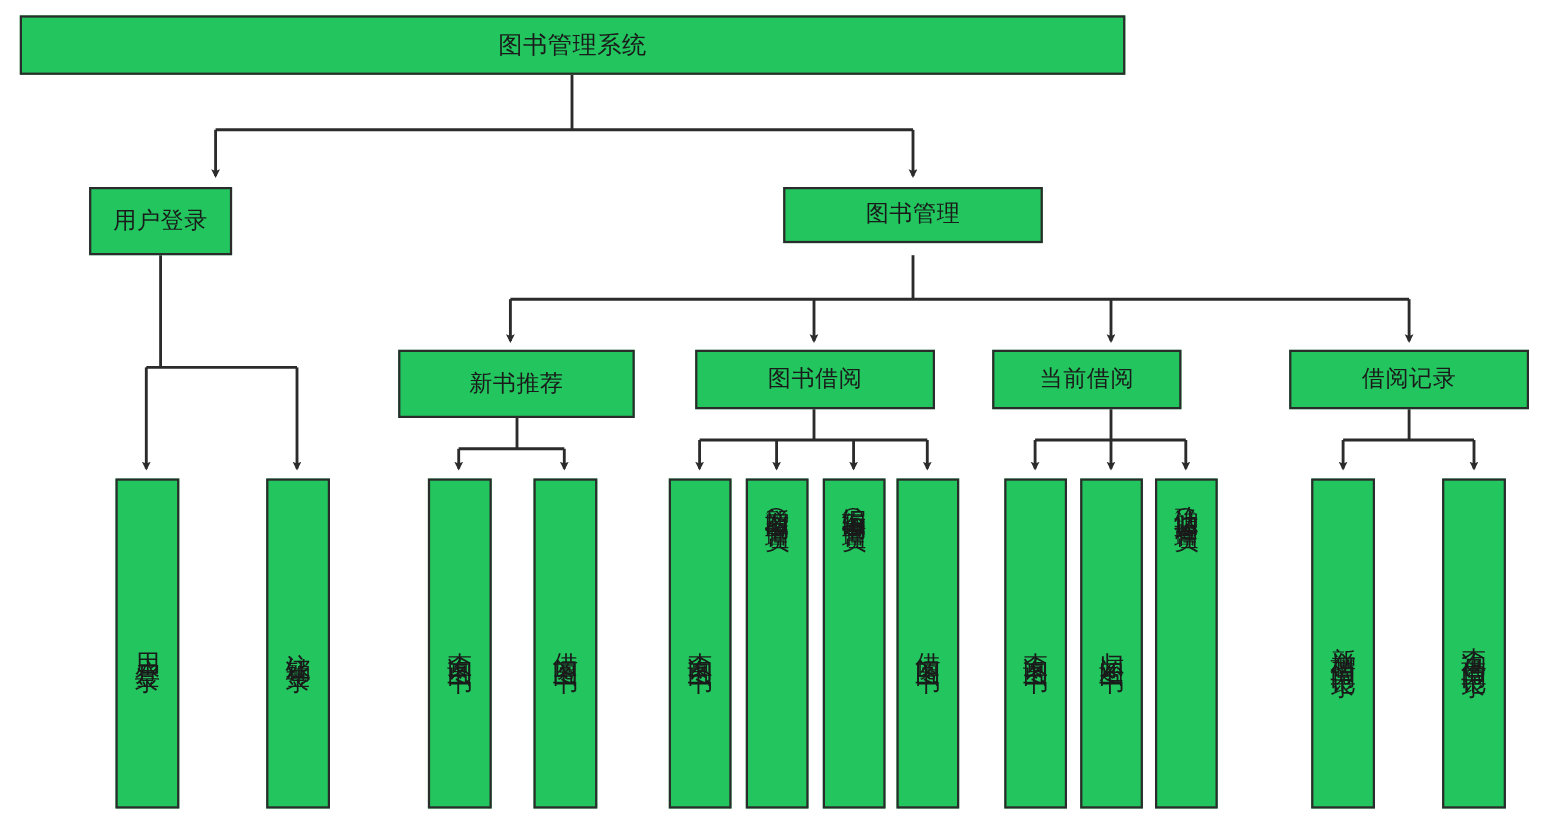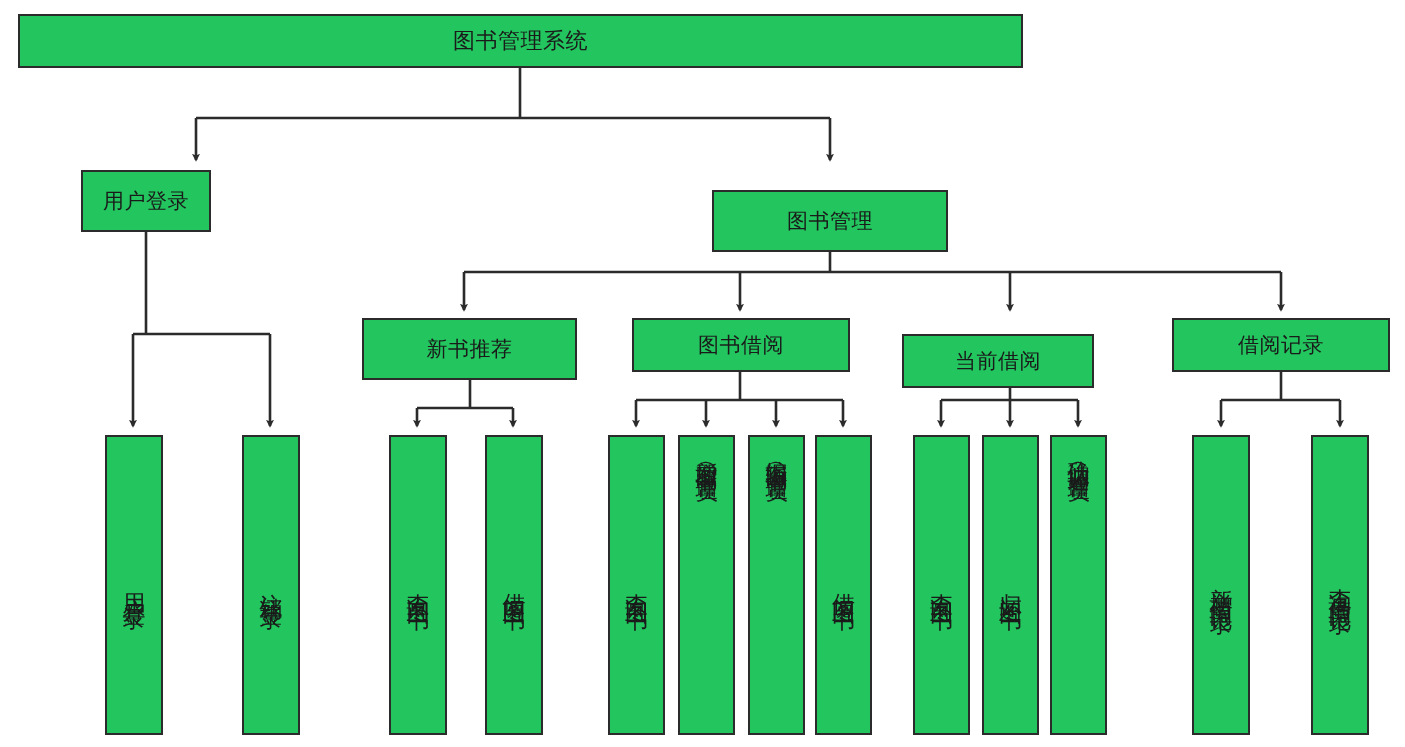--- a/index.html
+++ b/index.html
@@ -141,31 +141,31 @@
     </g>
   </svg>
 
   <div class="node root horiz" style="left:18px; top:14px; width:1005px; height:54px;">
     <span class="node-label">图书管理系统</span>
   </div>
 
   <div class="node horiz" style="left:81px; top:170px; width:130px; height:62px;">
     <span class="node-label">用户登录</span>
   </div>
-  <div class="node horiz" style="left:712px; top:170px; width:236px; height:62px;margin-top:20px;">
+  <div class="node horiz" style="left:712px; top:170px; width:236px; height:51px;">
     <span class="node-label">图书管理</span>
   </div>
 
   <div class="node horiz" style="left:362px; top:318px; width:215px; height:62px;">
     <span class="node-label">新书推荐</span>
   </div>
   <div class="node horiz" style="left:632px; top:318px; width:218px; height:54px;">
     <span class="node-label">图书借阅</span>
   </div>
-  <div class="node horiz" style="left:902px; top:318px; width:192px; height:54px;margin-top:16px;">
+  <div class="node horiz" style="left:902px; top:318px; width:172px; height:54px;">
     <span class="node-label">当前借阅</span>
   </div>
   <div class="node horiz" style="left:1172px; top:318px; width:218px; height:54px;">
     <span class="node-label">借阅记录</span>
   </div>
 
   <div class="node leaf short" style="left:105px; top:435px; width:58px; height:300px;">
     <span class="node-label">用户登录</span>
   </div>
   <div class="node leaf short" style="left:242px; top:435px; width:58px; height:300px;">

